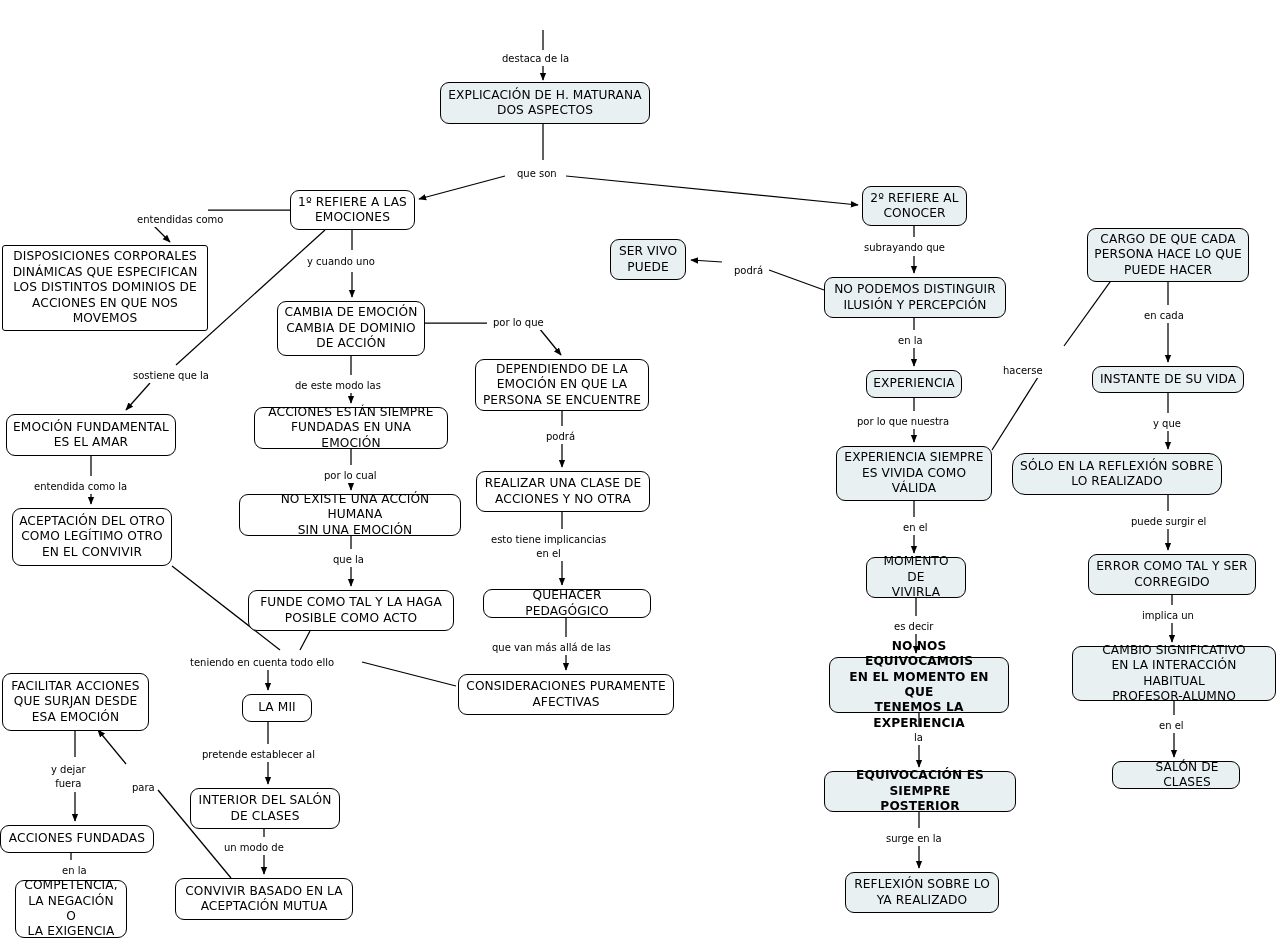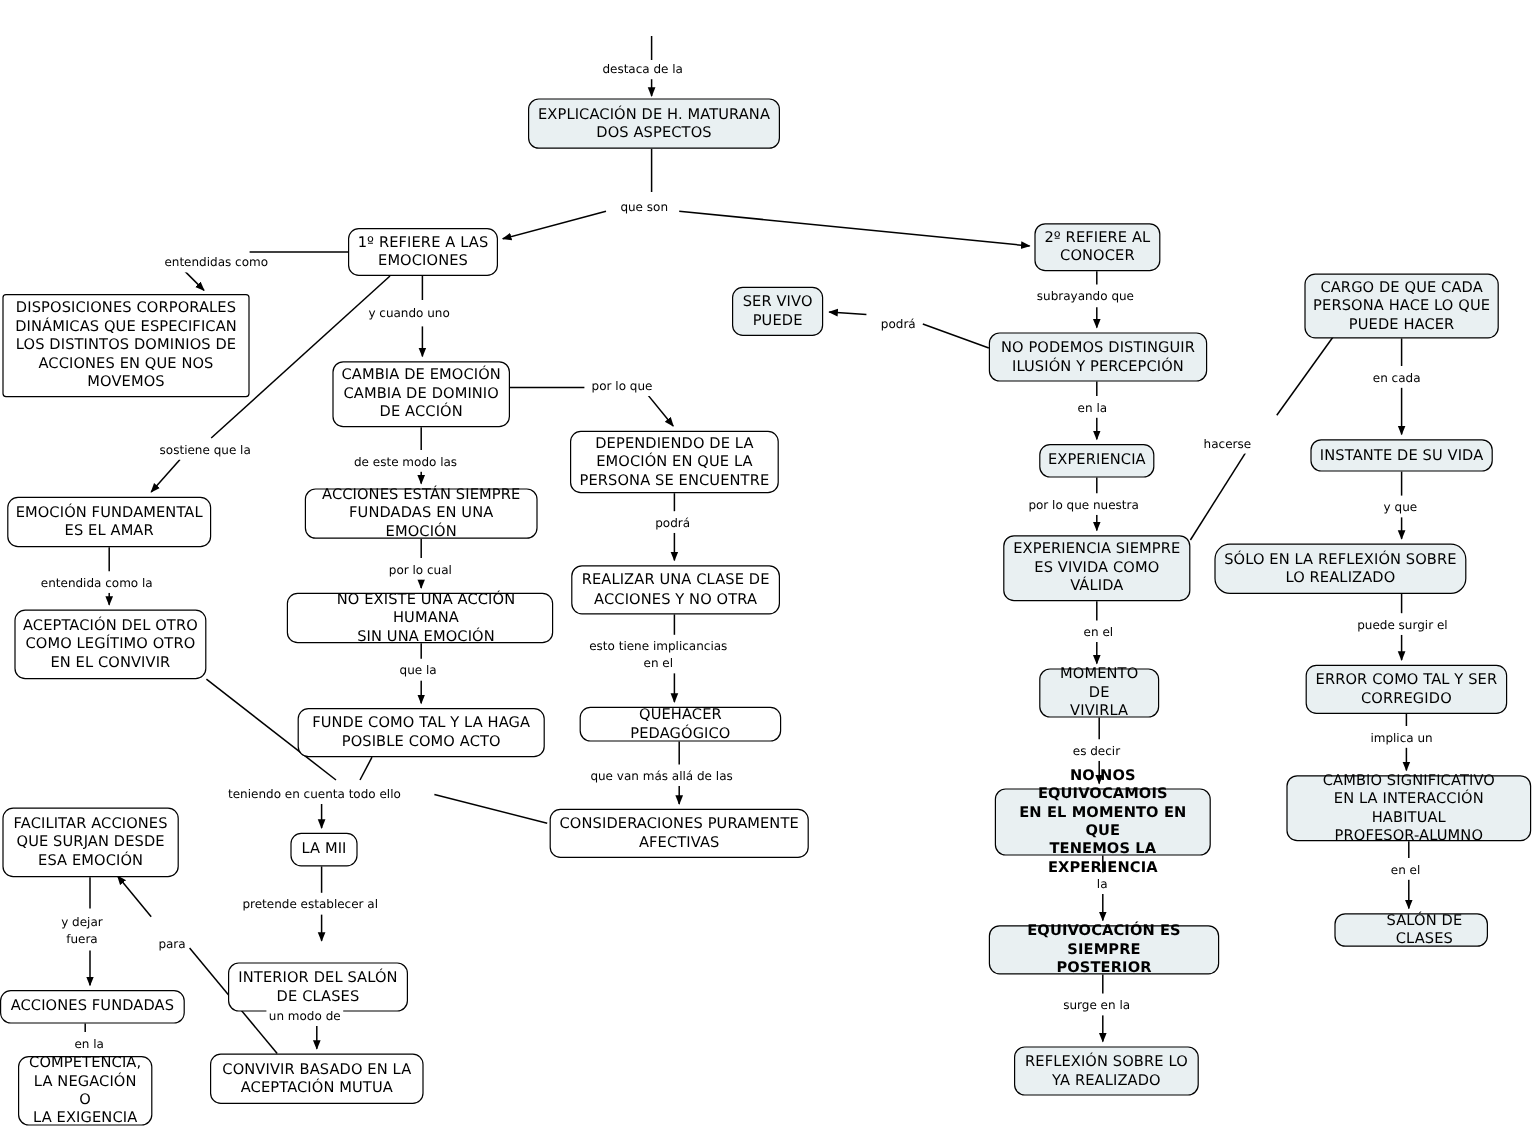--- a/index.html
+++ b/index.html
@@ -236,25 +236,25 @@
 EN LA INTERACCIÓN HABITUAL
 PROFESOR-ALUMNO</div>
   <div class="node tinted" style="left:829px;top:657px;width:180px;height:56px;font-weight:bold;">NO NOS EQUIVOCAMOIS
 EN EL MOMENTO EN QUE
 TENEMOS LA EXPERIENCIA</div>
   <div class="node" style="left:2px;top:673px;width:147px;height:58px;">FACILITAR ACCIONES
 QUE SURJAN DESDE
 ESA EMOCIÓN</div>
   <div class="node" style="left:458px;top:674px;width:216px;height:41px;">CONSIDERACIONES PURAMENTE
 AFECTIVAS</div>
-  <div class="node" style="left:242px;top:694px;width:56px;height:28px;">LA MII</div>
+  <div class="node" style="left:242px;top:694px;width:70px;height:28px;">LA MII</div>
   <div class="node tinted" style="left:1112px;top:761px;width:128px;height:28px;padding-left:28px;">SALÓN DE CLASES</div>
   <div class="node tinted" style="left:824px;top:771px;width:192px;height:41px;font-weight:bold;">EQUIVOCACIÓN ES SIEMPRE
 POSTERIOR</div>
-  <div class="node" style="left:190px;top:788px;width:150px;height:41px;margin-top:14px;">INTERIOR DEL SALÓN
+  <div class="node" style="left:190px;top:788px;width:150px;height:41px;">INTERIOR DEL SALÓN
 DE CLASES</div>
   <div class="node" style="left:0px;top:825px;width:154px;height:28px;">ACCIONES FUNDADAS</div>
   <div class="node tinted" style="left:845px;top:872px;width:154px;height:41px;">REFLEXIÓN SOBRE LO
 YA REALIZADO</div>
   <div class="node" style="left:175px;top:878px;width:178px;height:42px;">CONVIVIR BASADO EN LA
 ACEPTACIÓN MUTUA</div>
   <div class="node" style="left:15px;top:880px;width:112px;height:58px;">COMPETENCIA,
 LA NEGACIÓN O
 LA EXIGENCIA</div>
 

